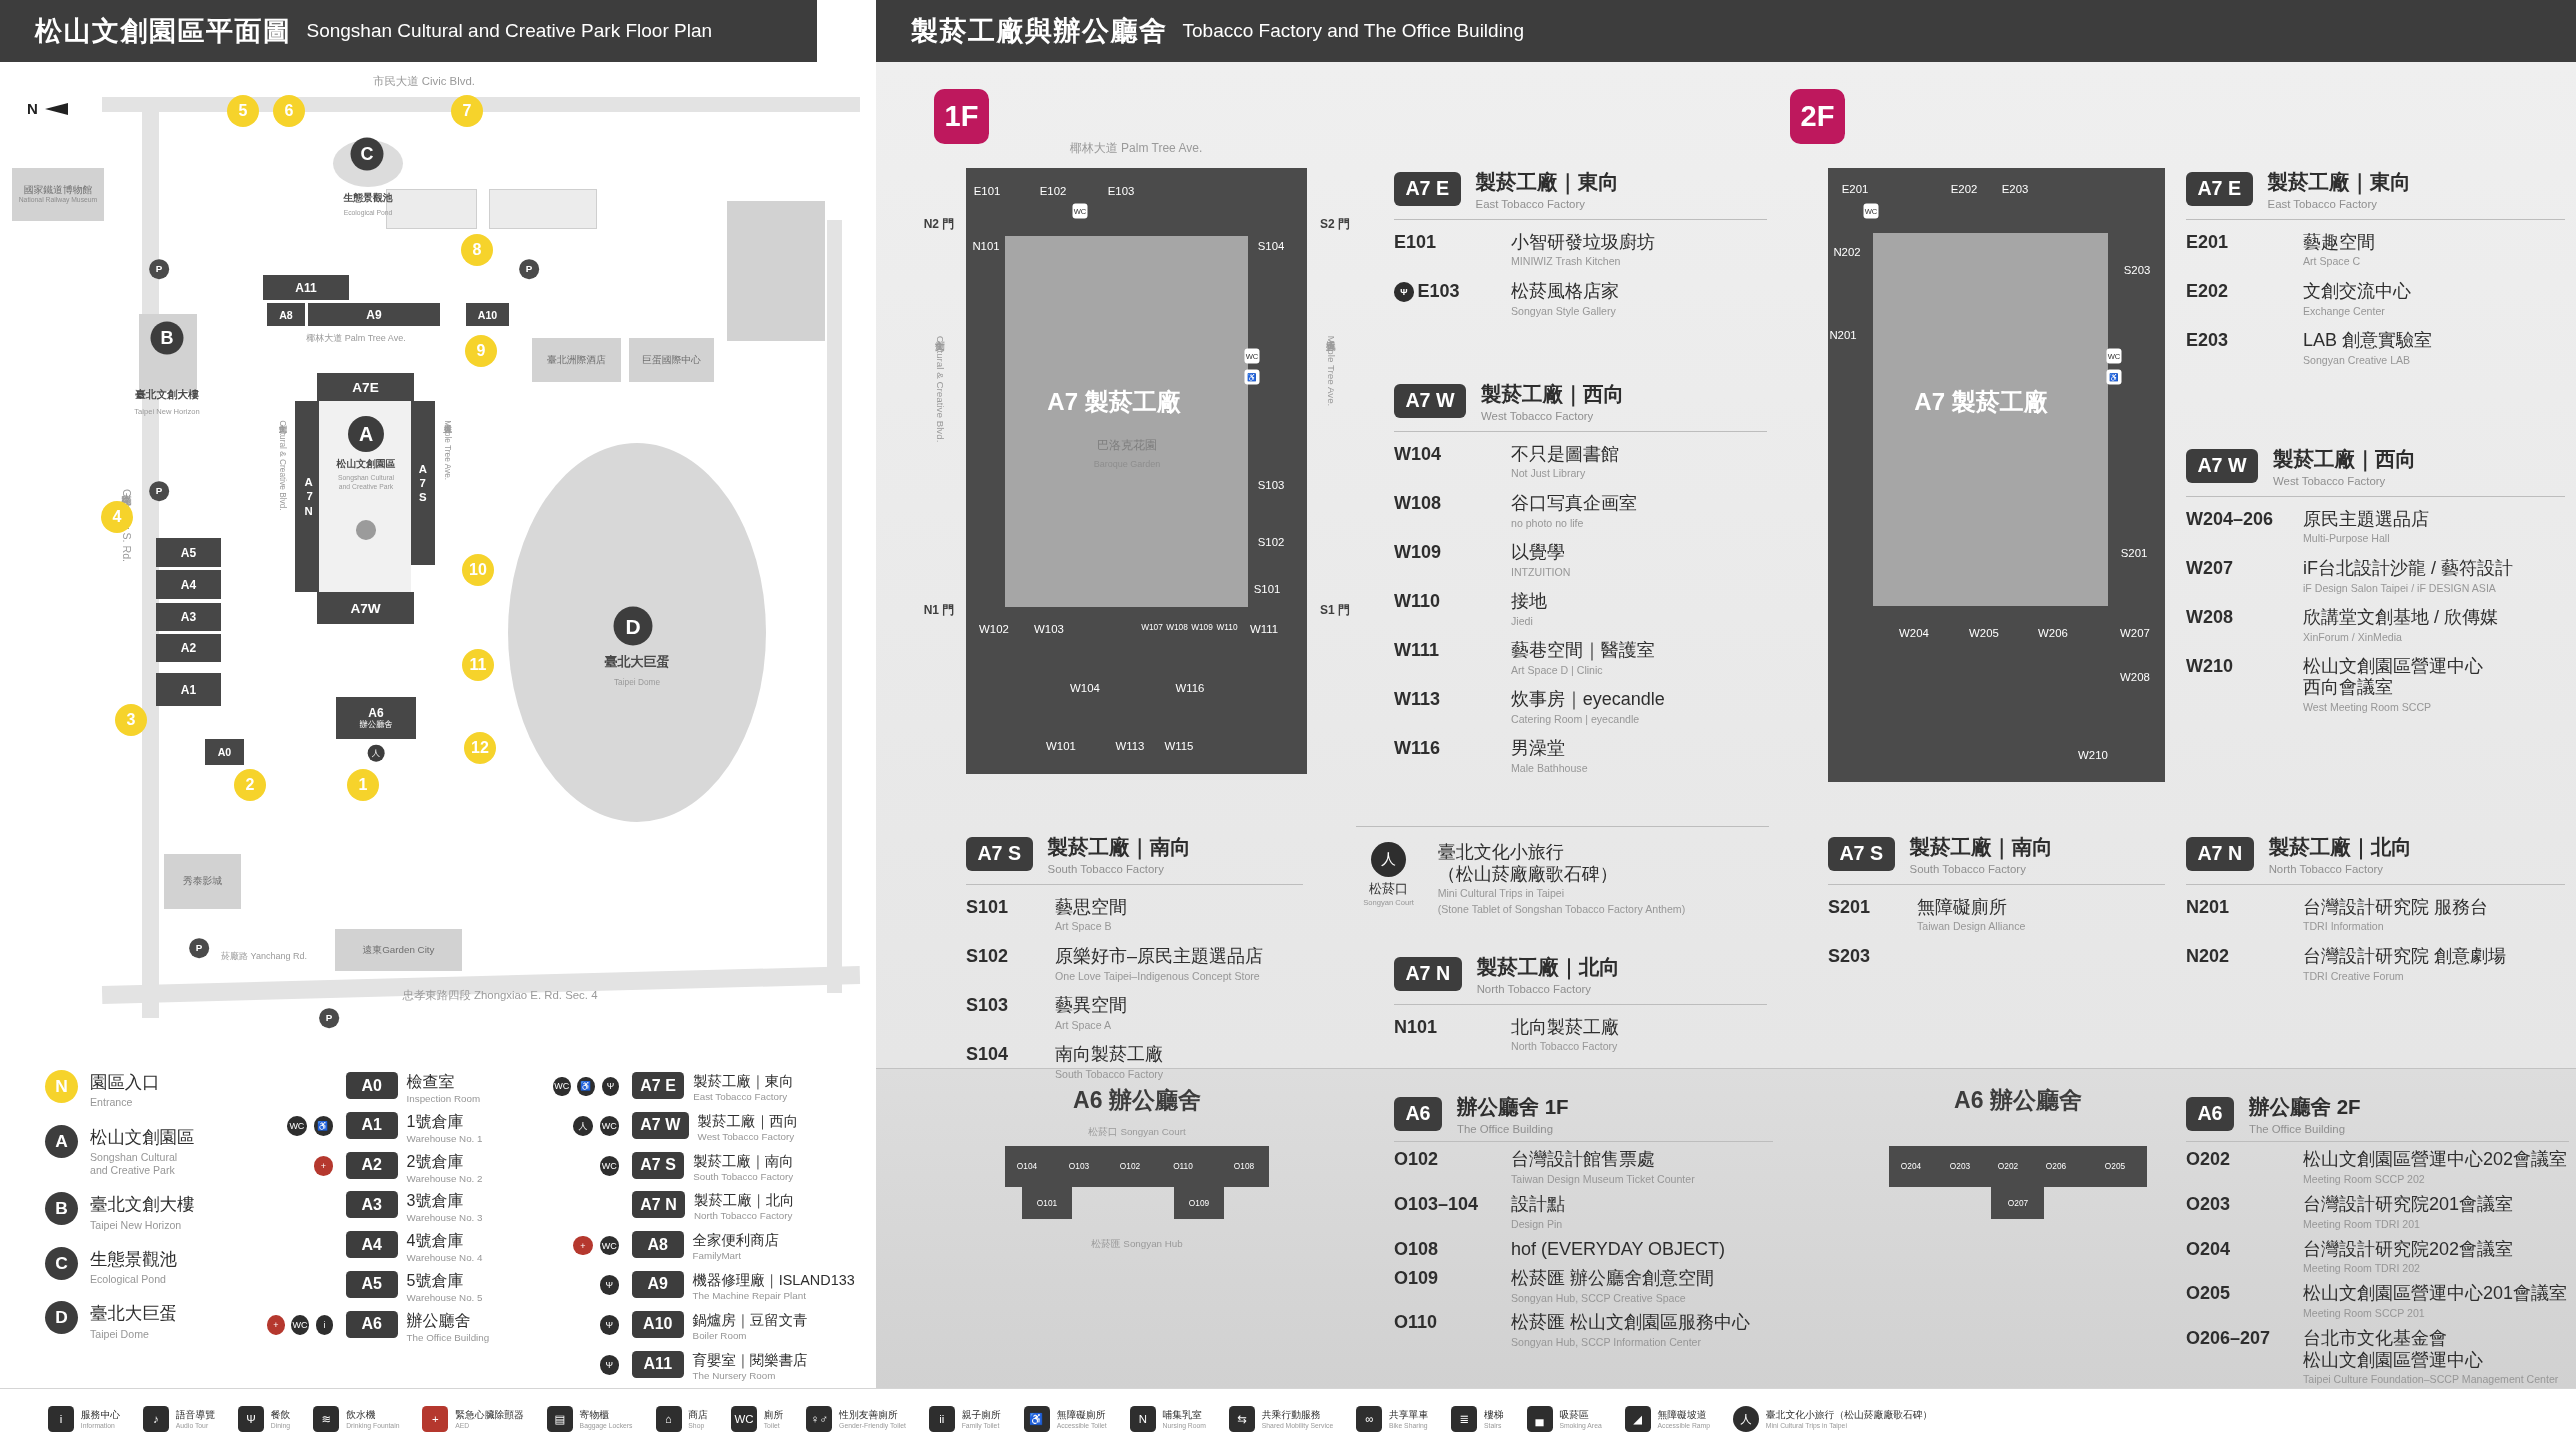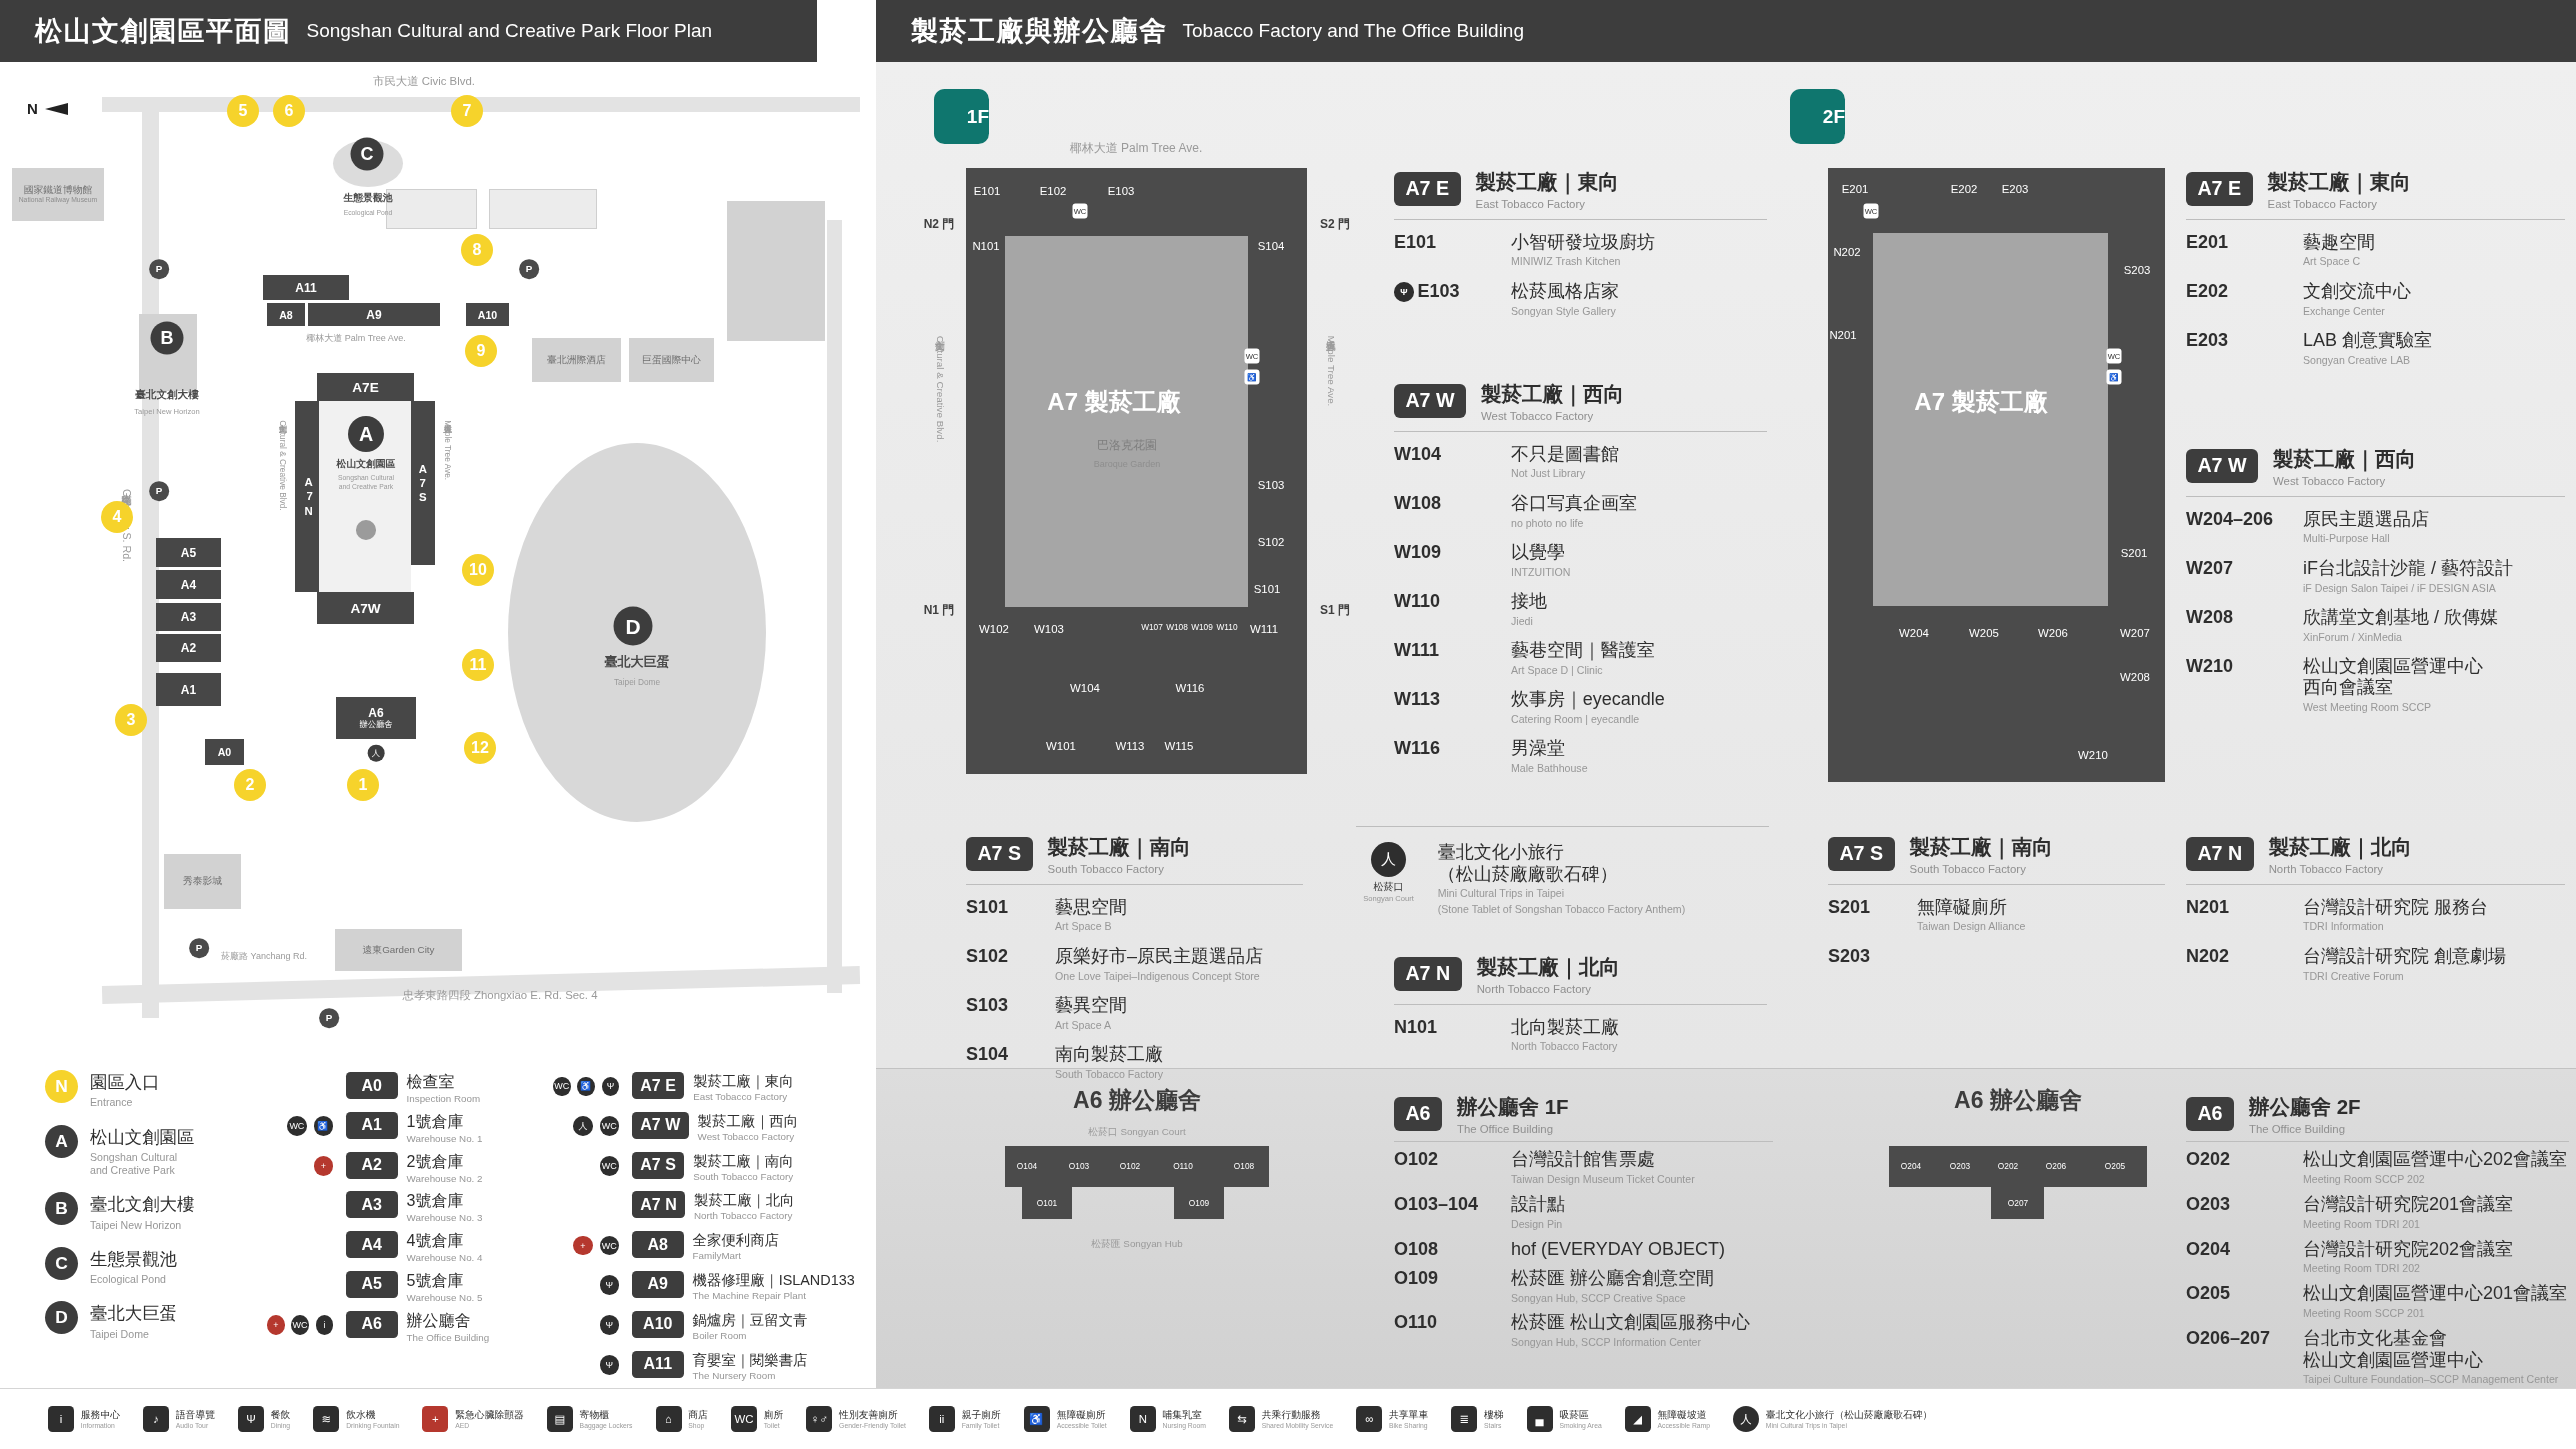--- a/index.html
+++ b/index.html
@@ -19,21 +19,21 @@
   .bld{position:absolute;background:#474747;color:#fff;display:flex;align-items:center;justify-content:center;font-weight:bold;font-size:12px;}
   .court{position:absolute;background:#f1f1f1;}
   .ycirc{position:absolute;width:32px;height:32px;border-radius:50%;background:#f6d32b;color:#fff;font-weight:bold;font-size:16px;display:flex;align-items:center;justify-content:center;transform:translate(-50%,-50%);}
   .lcirc{position:absolute;background:#3d3d3d;color:#fff;border-radius:50%;display:flex;align-items:center;justify-content:center;font-weight:bold;transform:translate(-50%,-50%);}
   .pcirc{position:absolute;width:19.7px;height:19.7px;border-radius:50%;background:#4a4a4a;color:#fff;font-size:9.8px;font-weight:bold;display:flex;align-items:center;justify-content:center;transform:translate(-50%,-50%);}
   .mlabel{position:absolute;color:#4a4a4a;text-align:center;transform:translate(-50%,-50%);white-space:nowrap;}
   .glabel{color:#9a9a9a;}
   .vrl{writing-mode:vertical-rl;text-orientation:mixed;transform:none;}
   .ellipse{position:absolute;border-radius:50%;}
   
-  .badge-fl{position:absolute;background:#0f766e;color:#fff;border-radius:10.6px;display:flex;align-items:center;justify-content:flex-end;font-size:19px;font-weight:bold;}
+  .badge-fl{position:absolute;background:#be185d;color:#fff;border-radius:10.6px;display:flex;align-items:center;justify-content:center;font-size:29px;font-weight:bold;}
   .plan{position:absolute;background:#4b4b4b;}
   .courtyard{position:absolute;background:#a6a6a6;}
   .room{position:absolute;color:#fff;font-size:11.4px;white-space:nowrap;transform:translate(-50%,-50%);}
   .room.sm{font-size:8.3px;}
   .gate{position:absolute;font-size:12px;color:#3f3f3f;font-weight:bold;white-space:nowrap;transform:translate(-50%,-50%);}
   .chip{position:absolute;width:15px;height:15px;background:#fff;color:#2e2e2e;font-size:7.6px;border-radius:3px;display:flex;align-items:center;justify-content:center;transform:translate(-50%,-50%);}
   
   .sec{position:absolute;}
   .shead{display:flex;align-items:center;gap:15px;border-bottom:1.5px solid #bdbdbd;padding-bottom:9px;margin-bottom:12px;}
   .sbadge{background:#3d3d3d;color:#fff;font-weight:bold;font-size:19.7px;padding:5.3px 11.4px;border-radius:6px;white-space:nowrap;}
@@ -614,21 +614,21 @@
             <div class="lzh">南向製菸工廠</div>
             <div class="len">South Tobacco Factory</div>
           </div>
         </div>
       </div>
   </div>
   <div class="sec" style="left:1356px;top:826px;width:413px;border-top:1.5px solid #bdbdbd;padding-top:15px">
     <div style="display:flex;gap:16.7px">
       <div style="text-align:center;width:65px;flex:0 0 auto">
         <span class="circle-icon">人</span>
-        <div style="font-size:10px;color:#2e2e2e;margin-top:3px">松菸口</div>
+        <div style="font-size:13px;color:#2e2e2e;margin-top:3px">松菸口</div>
         <div style="font-size:7.6px;color:#979797">Songyan Court</div>
       </div>
       <div>
         <div class="lzh">臺北文化小旅行</div>
         <div class="lzh">（松山菸廠廠歌石碑）</div>
         <div class="len">Mini Cultural Trips in Taipei</div>
         <div class="len">(Stone Tablet of Songshan Tobacco Factory Anthem)</div>
       </div>
     </div>
   </div>

